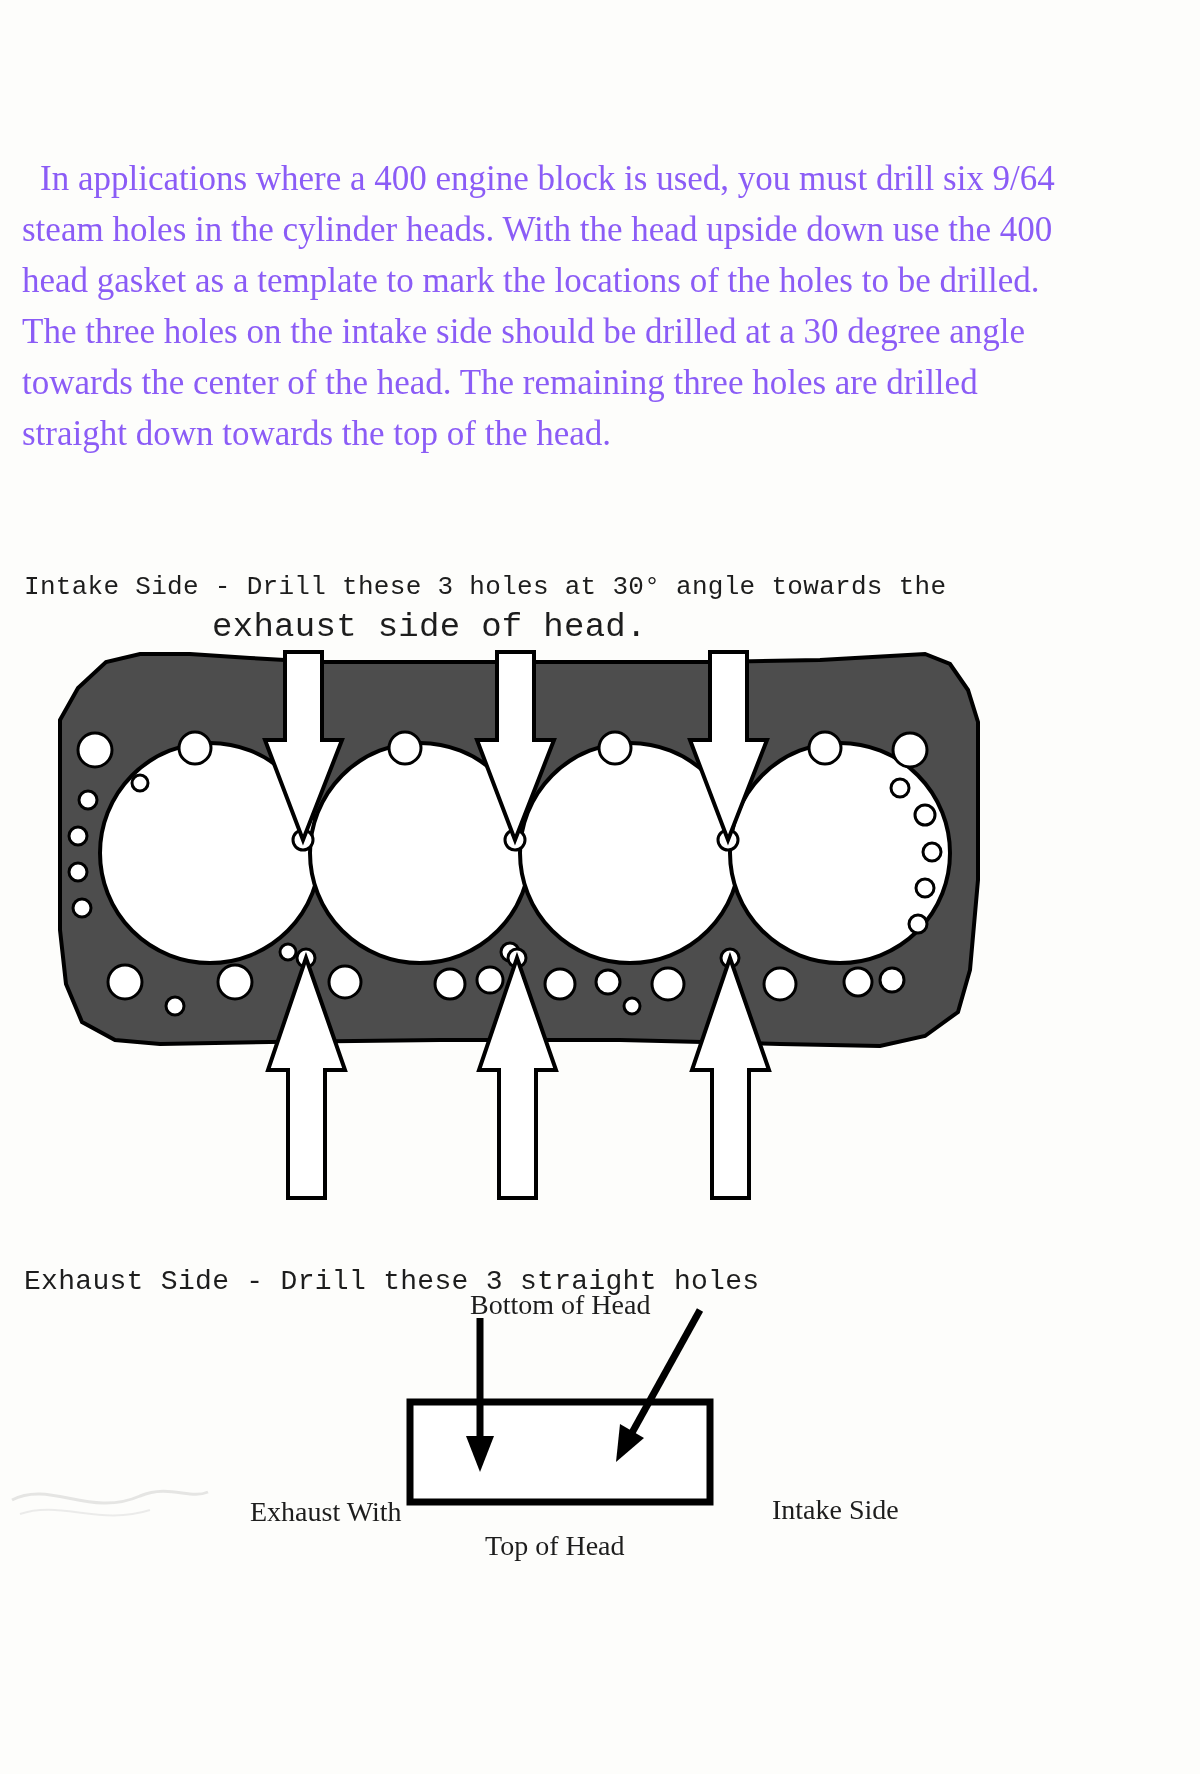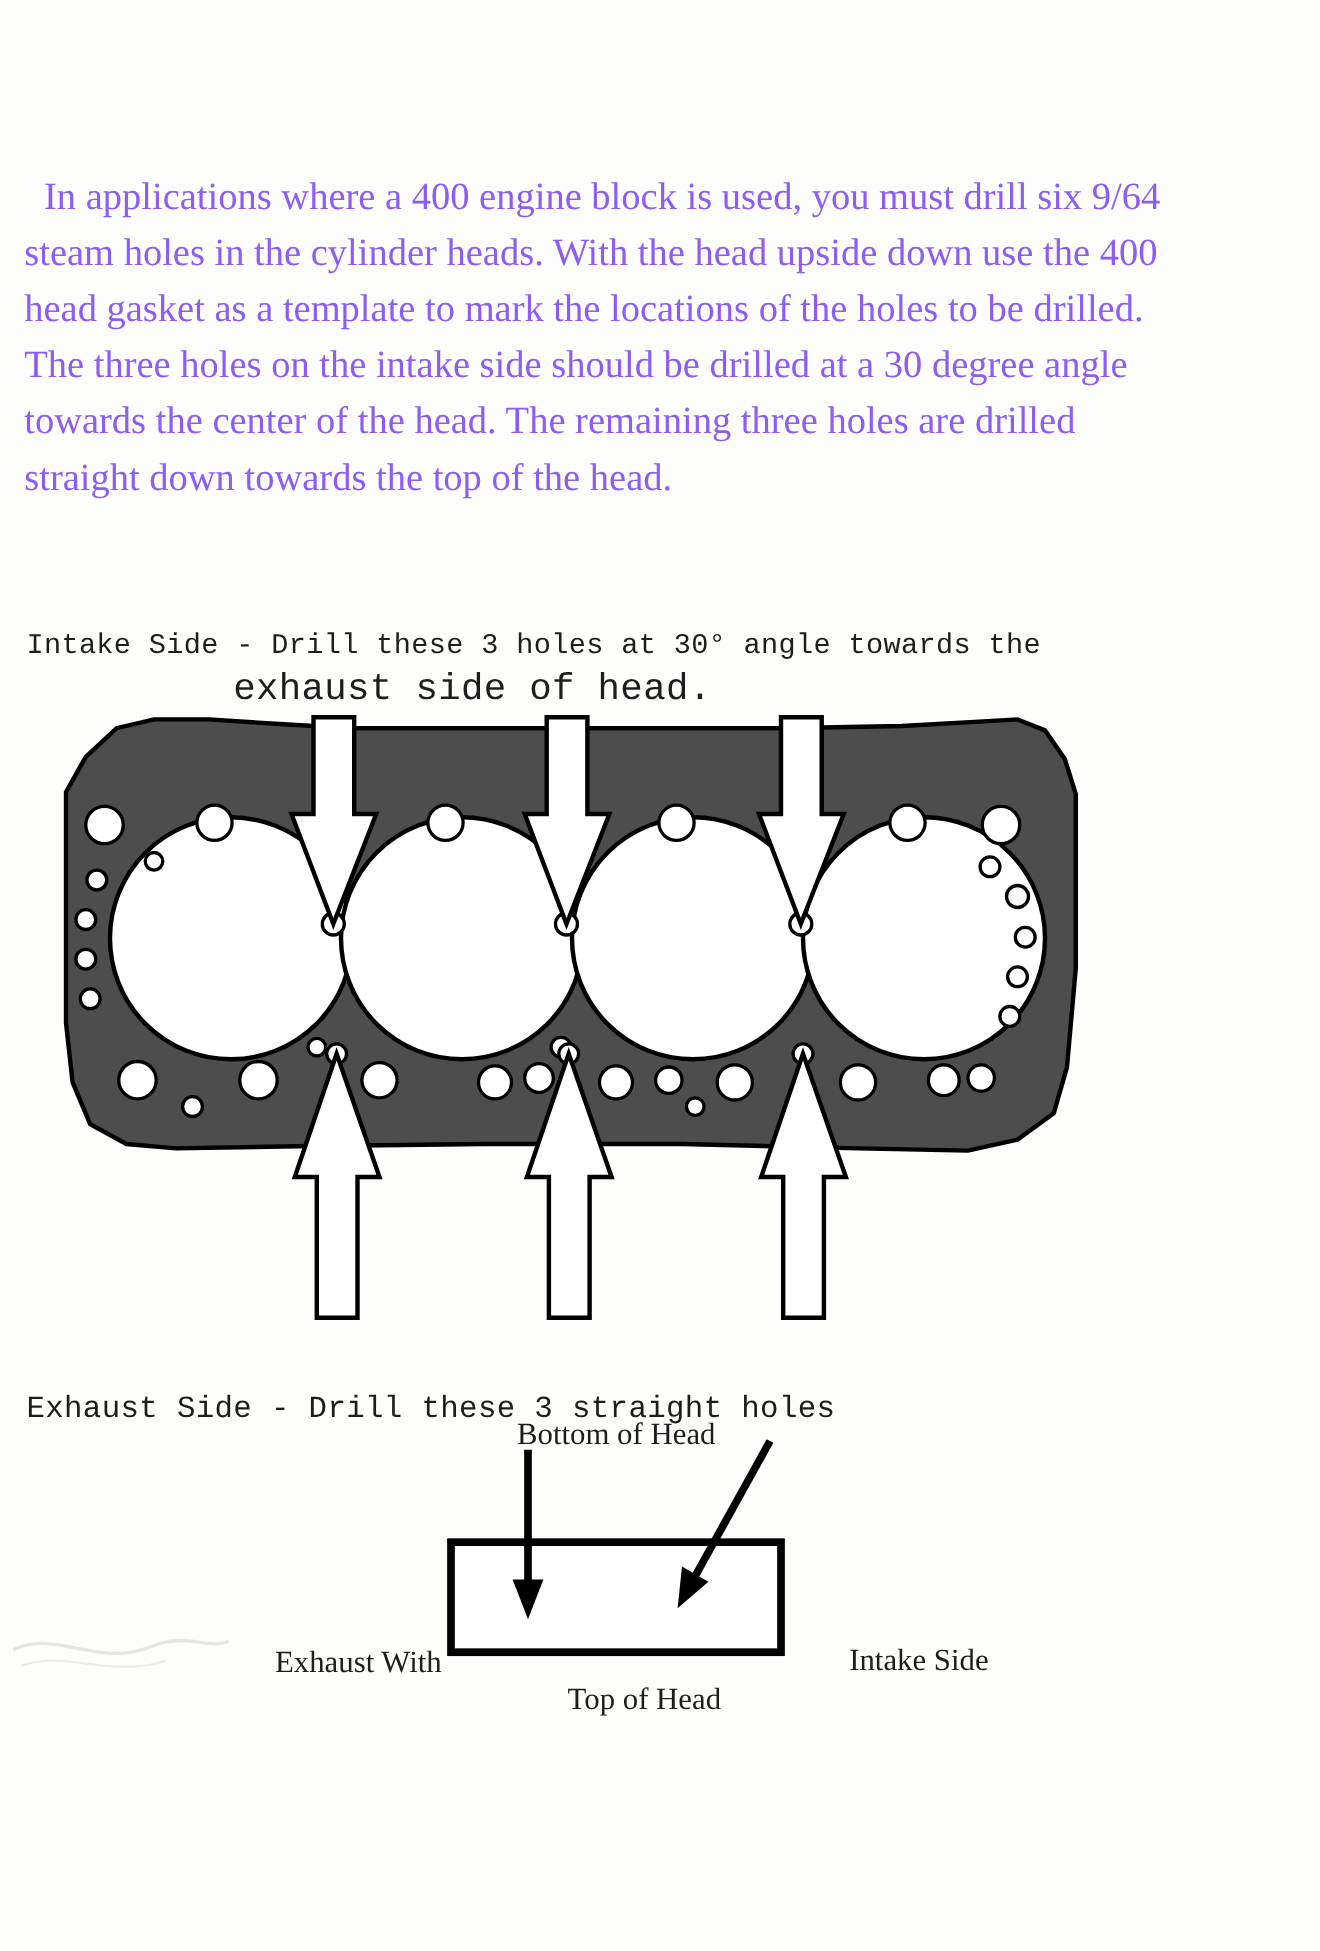--- a/index.html
+++ b/index.html
@@ -94,21 +94,21 @@
 
   .fig-label {
     position: absolute;
     font-family: "Liberation Serif", serif;
     font-size: 28px;
     color: #1d1d1d;
   }
   #label-bottom-of-head { left: 470px; top: 1289px; }
   #label-exhaust-side   { left: 250px; top: 1496px; }
   #label-intake-side    { left: 732px; top: 1494px; margin-left: 40px; }
-  #label-top-of-head    { left: 516px; top: 1530px; }
+  #label-top-of-head    { left: 485px; top: 1530px; }
 
   
   #scan-smudge {
     position: absolute;
     left: 10px;
     top: 1470px;
     width: 200px;
     height: 60px;
     opacity: 0.35;
   }

